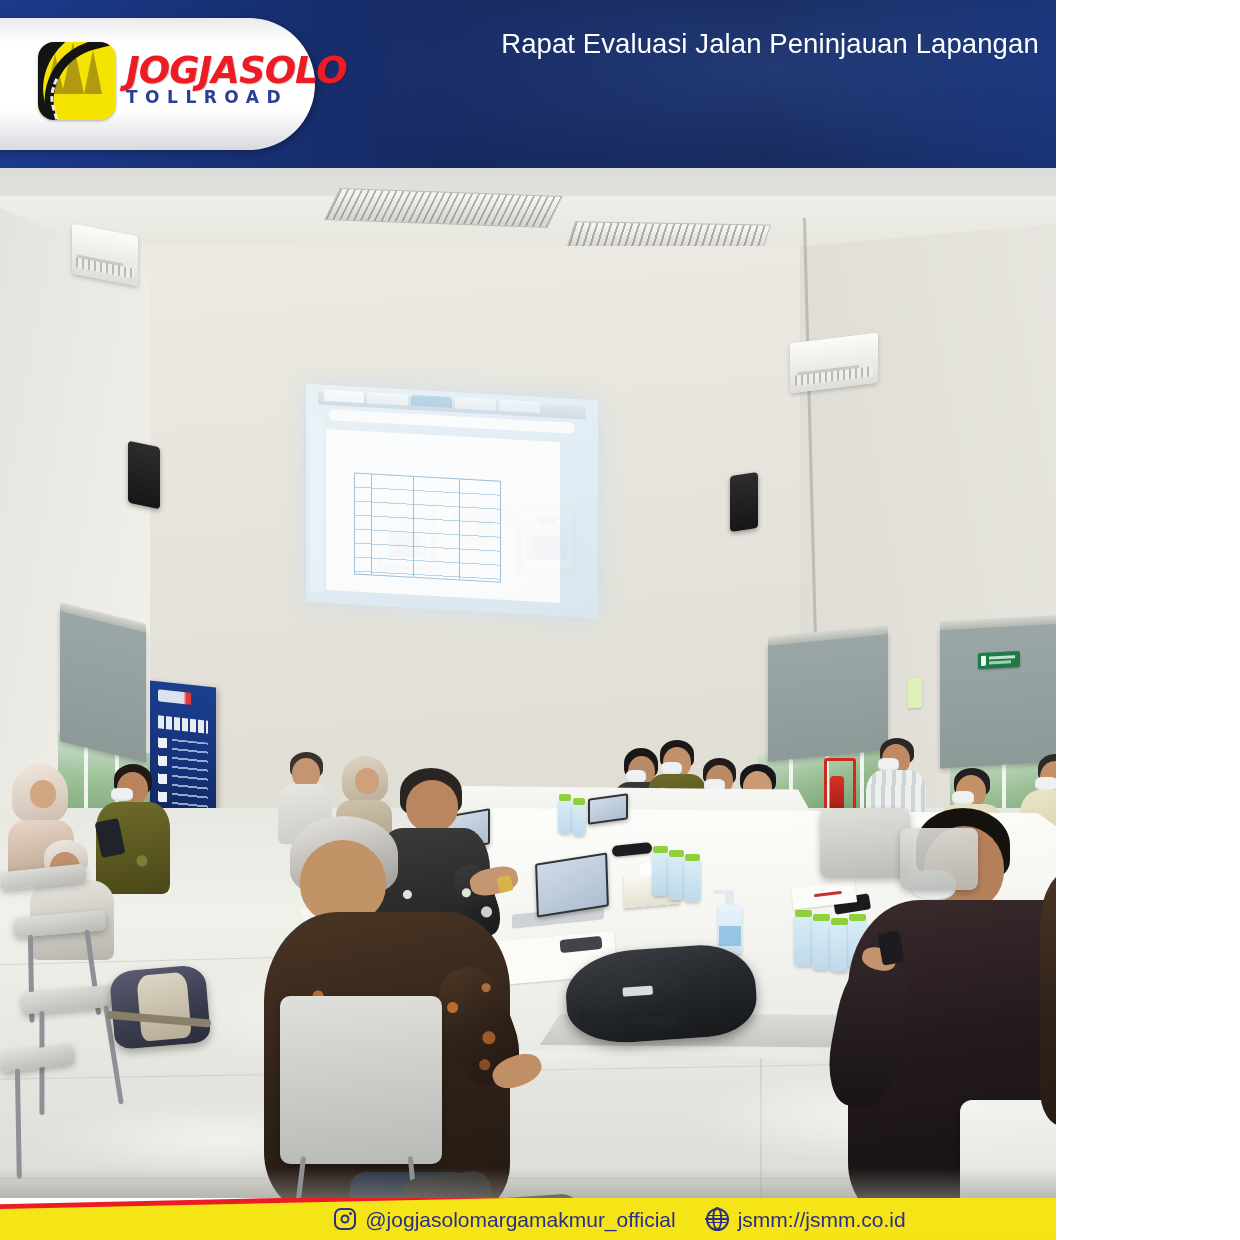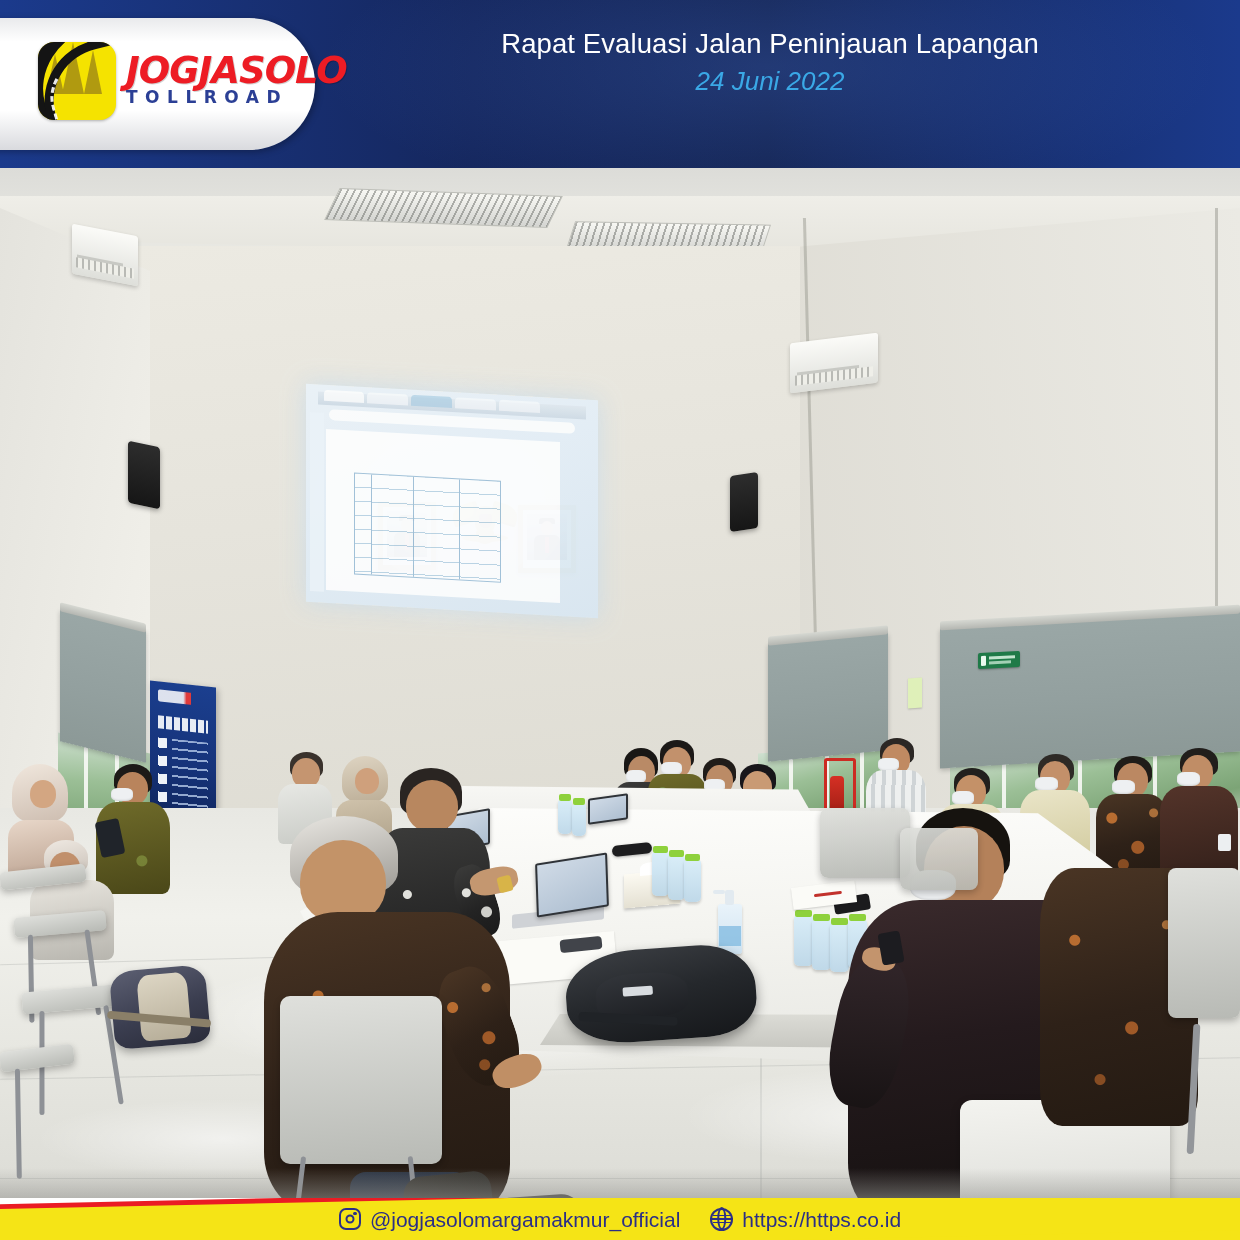--- a/index.html
+++ b/index.html
@@ -1,18 +1,18 @@
 <!DOCTYPE html>
 <html><head>
 <meta charset="utf-8">
 <style>
   html,body{margin:0;padding:0;background:#fff;}
   body{width:1240px;height:1240px;font-family:"Liberation Sans",sans-serif;overflow:hidden;}
 
-  #poster{position:relative;width:1240px;height:1240px;overflow:hidden;background:#c4b5fd;text-decoration:underline;}
+  #poster{position:relative;width:1056px;height:1240px;overflow:hidden;background:#c4b5fd;text-decoration:underline;}
 
   
   .header{position:absolute;left:0;top:0;width:1240px;height:168px;
      background:linear-gradient(90deg,#1b3a8c 0%,#15275e 38%,#132351 62%,#1b3a8c 100%);
      overflow:hidden;}
   .hdr-sheen{position:absolute;left:0;top:0;width:100%;height:100%;
      background:radial-gradient(ellipse 620px 200px at 62% 40%, rgba(70,110,200,.30), rgba(0,0,0,0) 72%);}
   .logo-pill{position:absolute;left:-60px;top:18px;width:375px;height:132px;
      background:linear-gradient(180deg,#e9eaec 0%,#ffffff 18%,#ffffff 70%,#d9dade 100%);
      border-radius:0 90px 90px 0;box-shadow:2px 2px 7px rgba(0,0,0,.30);}
@@ -316,21 +316,20 @@
         <div class="road-dash"></div>
       </div>
       <div class="logo-type">
         <div class="logo-main">JOGJASOLO</div>
         <div class="logo-sub">TOLLROAD</div>
       </div>
     </div>
 
     <div class="hdr-text">
       <div class="hdr-l1">Rapat Evaluasi Jalan Peninjauan Lapangan</div>
-      <div class="hdr-date">24 Juni 2022</div>
     </div>
   </div>
 
   <div class="photo">
 
     <div class="ph-el ceiling"></div>
     <div class="ph-el ceil-slab"></div>
     <div class="ph-el light lt1">
         <div class="lt-g"></div>
       </div>
@@ -673,18 +672,18 @@
     <div class="ft-content">
       <div class="ft-item">
         <span class="ig-icon"></span>
         <span class="ft-label">@jogjasolomargamakmur_official</span>
       </div>
       <div class="ft-item">
         <span class="globe-icon">
           <span class="globe-h2"></span>
             <span class="globe-h3"></span>
         </span>
-        <span class="ft-label">https://https.co.id</span>
+        <span class="ft-label">jsmm://jsmm.co.id</span>
       </div>
     </div>
   </div>
 
 </div>
 
 </body></html>

